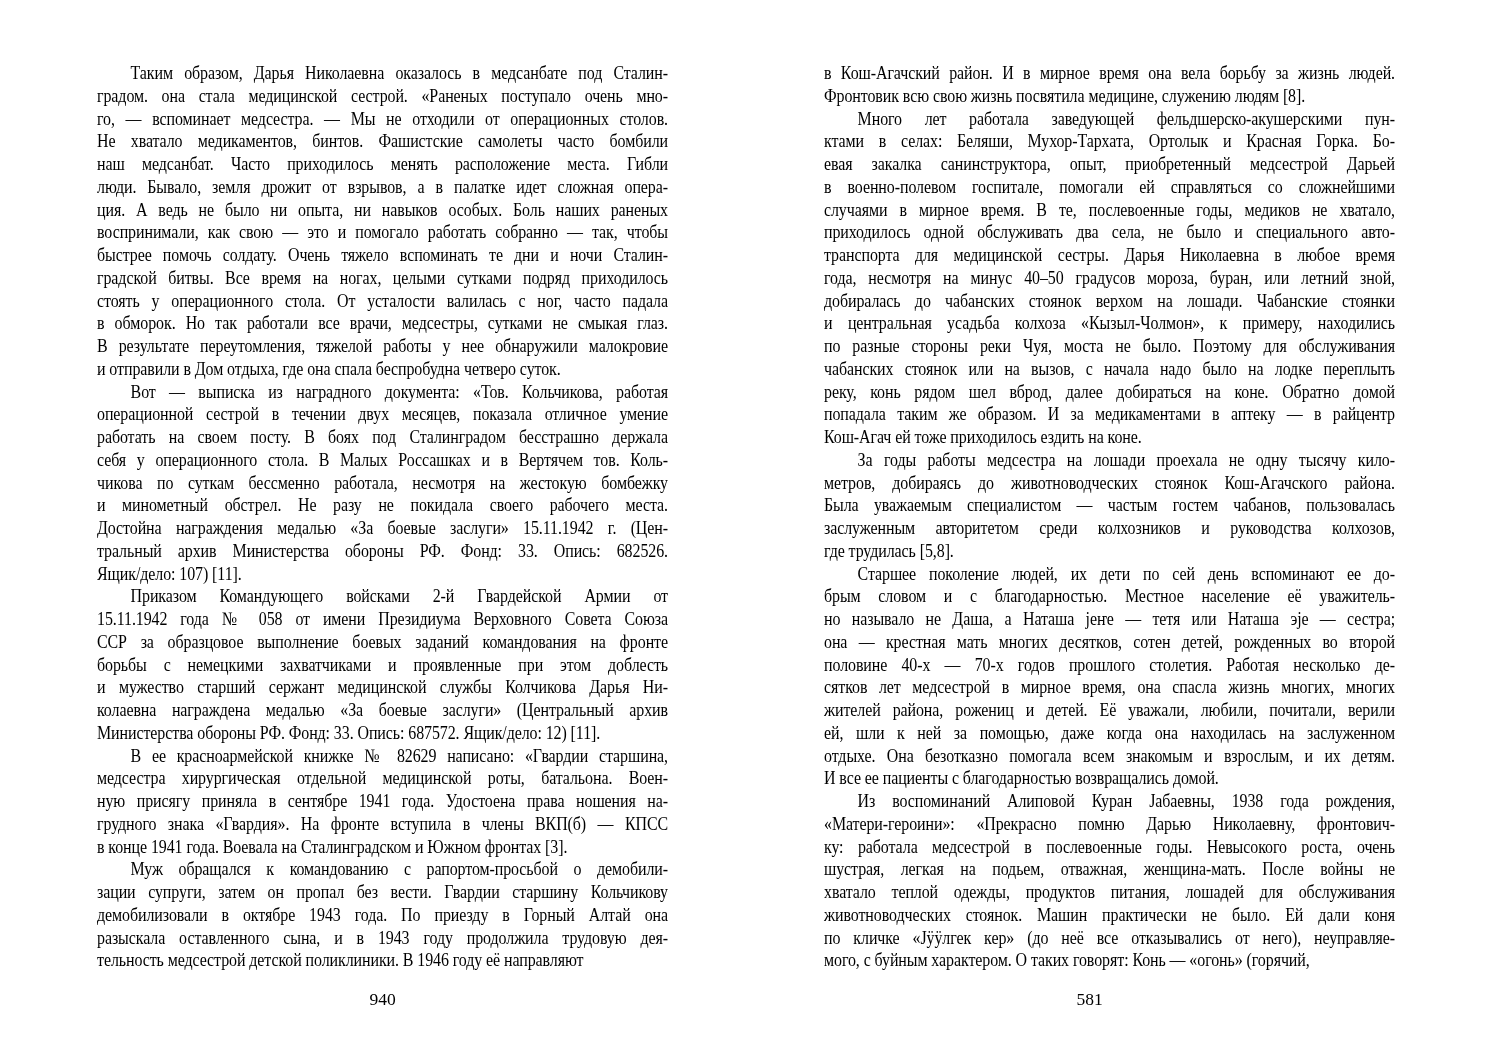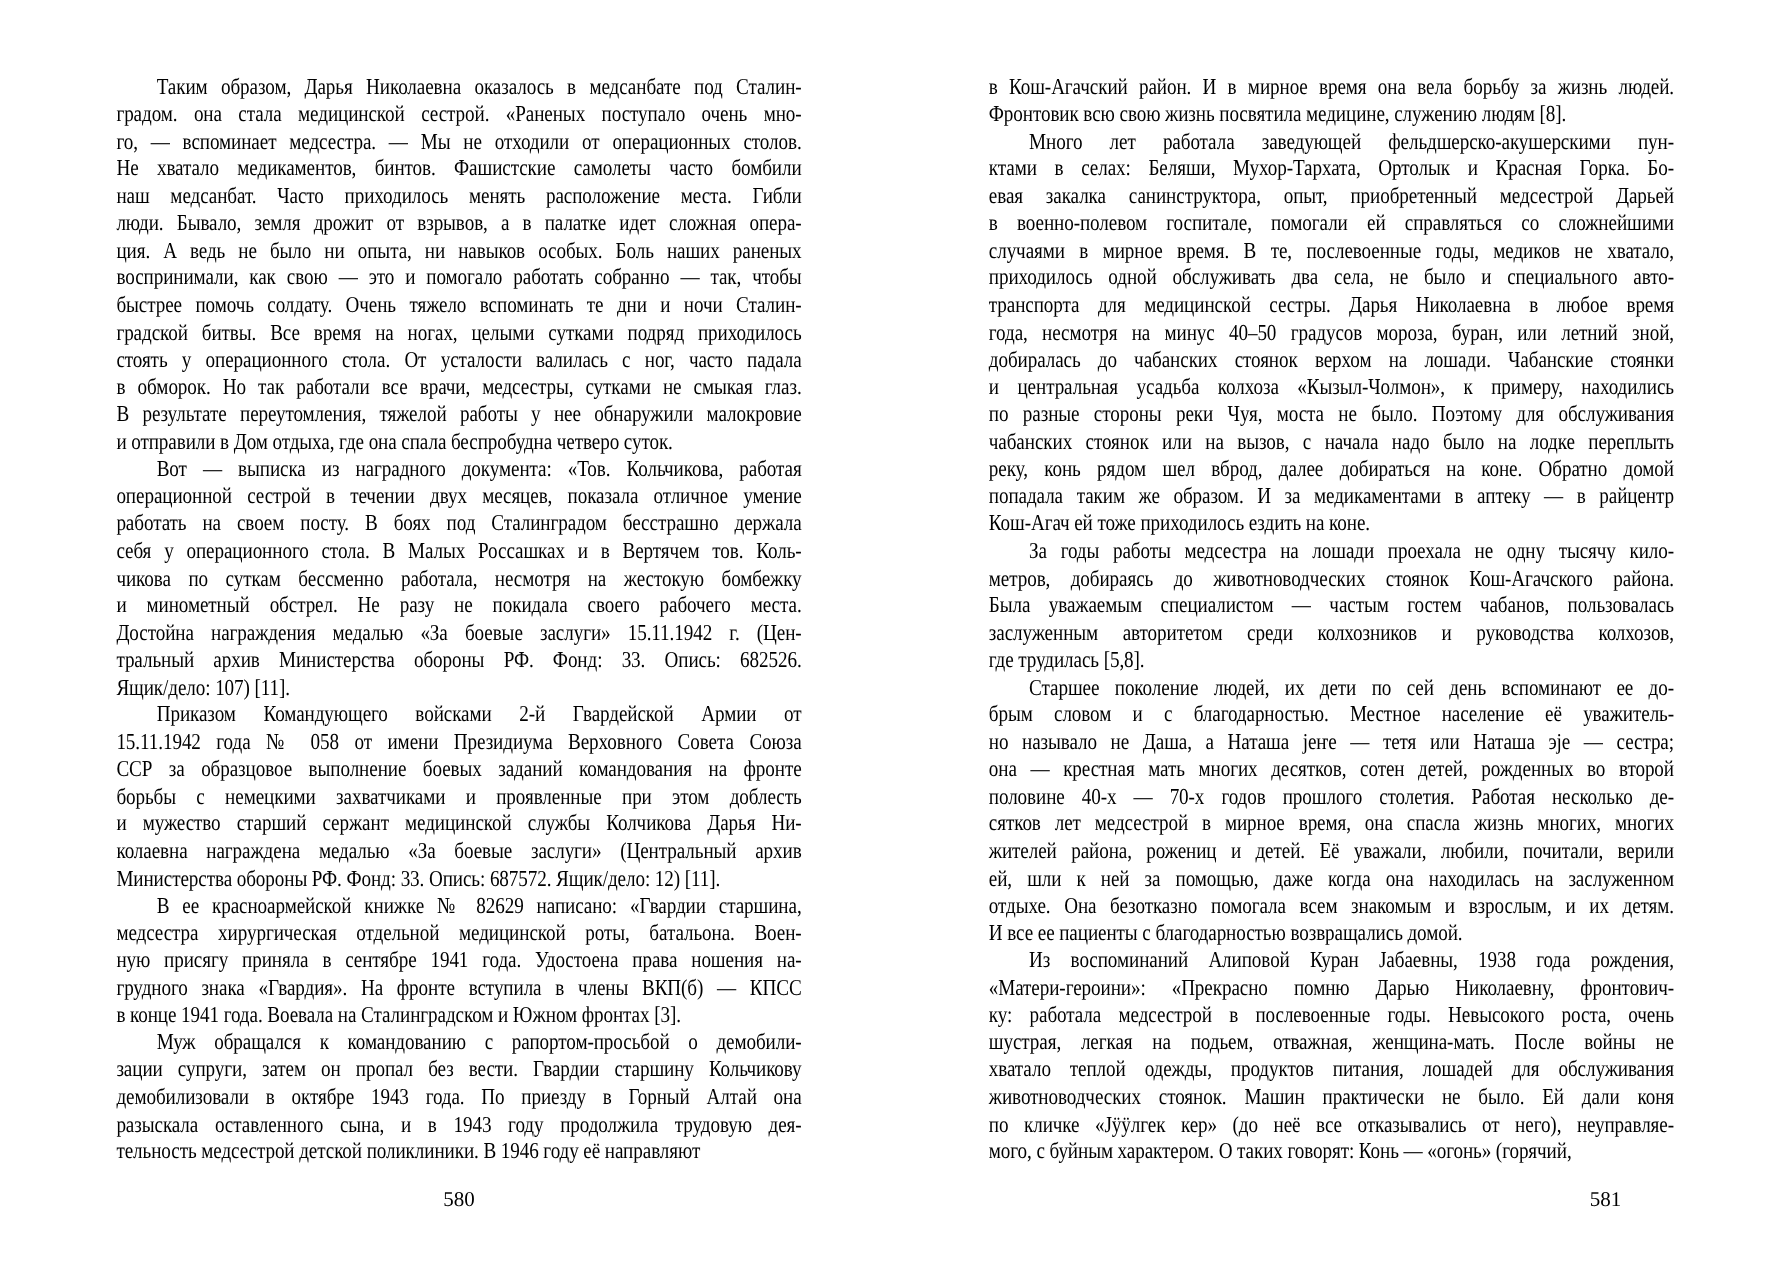--- a/index.html
+++ b/index.html
@@ -44,21 +44,21 @@
   .line.ind  { text-indent: 40px; }
   .pageno {
     position: absolute;
     top: 988px;
     width: 571px;
     text-align: center;
     font-size: 17.5px;
     line-height: 22px;
   }
   .pageno.left  { left: 97px; }
-  .pageno.right { left: 780px; text-align: right; }
+  .pageno.right { left: 804px; }
 </style>
 </head>
 <body>
 
 <div class="spread">
   <div class="page-text left">
       <div class="line ind">Таким образом, Дарья Николаевна оказалось в медсанбате под Сталин-</div>
       <div class="line">градом. она стала медицинской сестрой. «Раненых поступало очень мно-</div>
       <div class="line">го, — вспоминает медсестра. — Мы не отходили от операционных столов.</div>
       <div class="line">Не хватало медикаментов, бинтов. Фашистские самолеты часто бомбили</div>
@@ -136,16 +136,16 @@
       <div class="line ind">Из воспоминаний Алиповой Куран Jабаевны, 1938 года рождения,</div>
       <div class="line">«Матери-героини»: «Прекрасно помню Дарью Николаевну, фронтович-</div>
       <div class="line">ку: работала медсестрой в послевоенные годы. Невысокого роста, очень</div>
       <div class="line">шустрая, легкая на подьем, отважная, женщина-мать. После войны не</div>
       <div class="line">хватало теплой одежды, продуктов питания, лошадей для обслуживания</div>
       <div class="line">животноводческих стоянок. Машин практически не было. Ей дали коня</div>
       <div class="line">по кличке «Jӱӱлгек кер» (до неё все отказывались от него), неуправляе-</div>
       <div class="line last">мого, с буйным характером. О таких говорят: Конь — «огонь» (горячий,</div>
     </div>
 
-  <div class="pageno left">580</div>
+  <div class="pageno left">940</div>
 
   <div class="pageno right">581</div>
 </div>
 
 </body></html>

